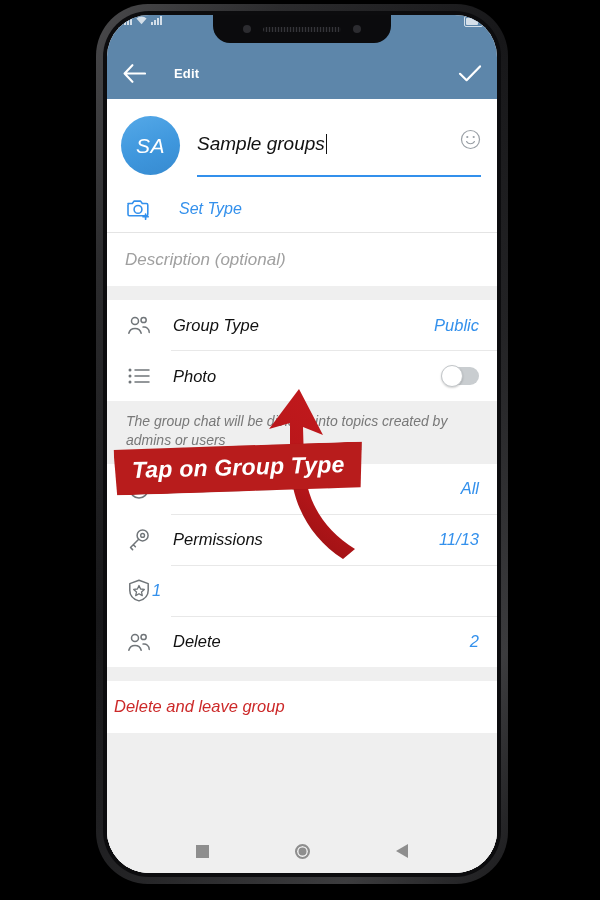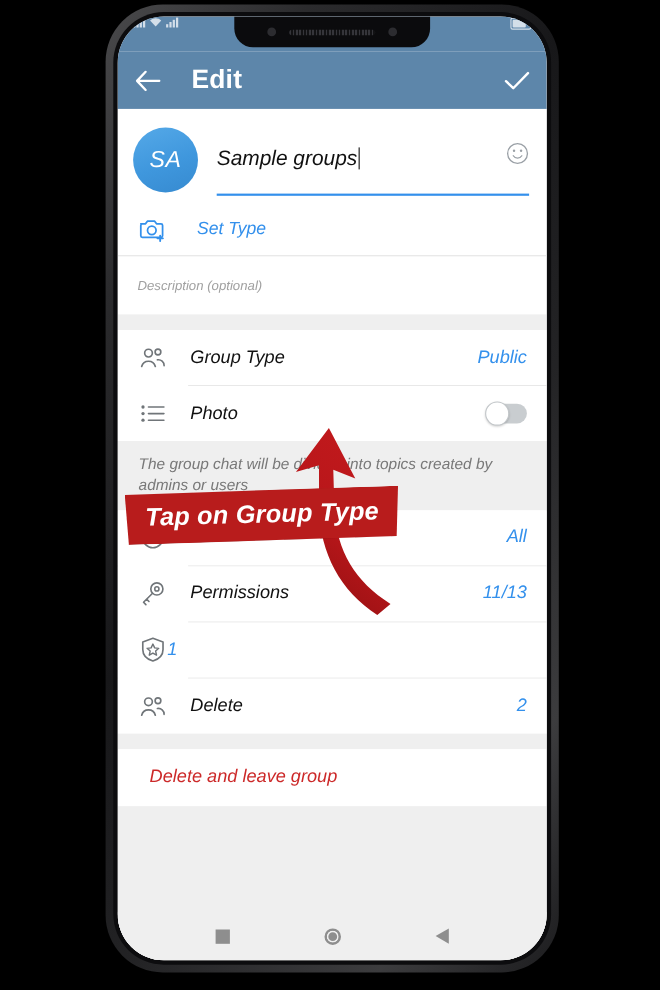--- a/index.html
+++ b/index.html
@@ -128,21 +128,21 @@
     box-sizing: border-box;
     z-index: 5;
   }
   #app-bar .back-icon {
     width: 26px; height: 26px;
     display: flex; align-items: center; justify-content: center;
     flex: 0 0 auto;
   }
   #app-bar .title {
     color: #ffffff;
-    font-size: 24px;
+    font-size: 13px;
     font-weight: bold;
     margin-left: 27px;
     letter-spacing: 0.2px;
   }
   #app-bar .spacer { flex: 1 1 auto; }
   #app-bar .done-icon {
     width: 26px; height: 26px;
     display: flex; align-items: center; justify-content: center;
   }
 
@@ -230,21 +230,21 @@
 
   
   .desc-row {
     height: 53px;
     display: flex;
     align-items: center;
     padding-left: 18px;
   }
   .desc-placeholder {
     color: #a0a0a0;
-    font-size: 12px;
+    font-size: 17px;
   }
 
   .gap { height: 14px; background: #efefef; }
 
   
   .list-row {
     height: 50px;
     display: flex;
     align-items: center;
     padding: 0 18px 0 19px;
@@ -300,21 +300,21 @@
     color: #787878;
     font-size: 14px;
     line-height: 1.38;
   }
 
   
   .delete-row {
     height: 52px;
     display: flex;
     align-items: center;
-    padding-left: 29px;
+    padding-left: 7px;
     background: #ffffff;
   }
   .delete-label {
     color: #cc2929;
     font-size: 16.5px;
   }
 
   .tail-fill { background: #efefef; height: 260px; }
 
   

